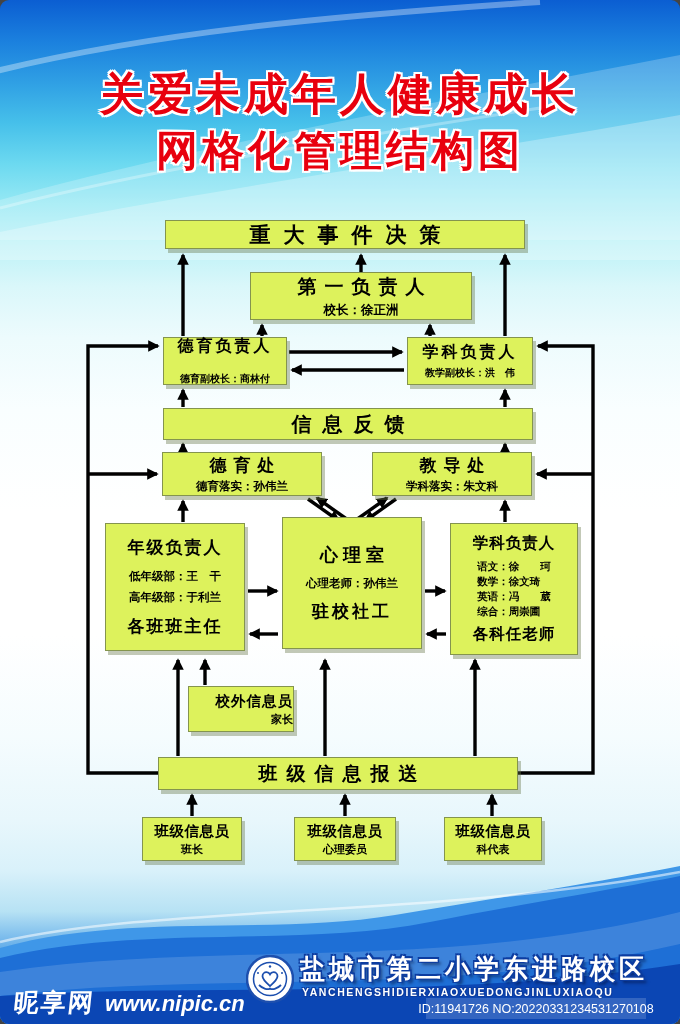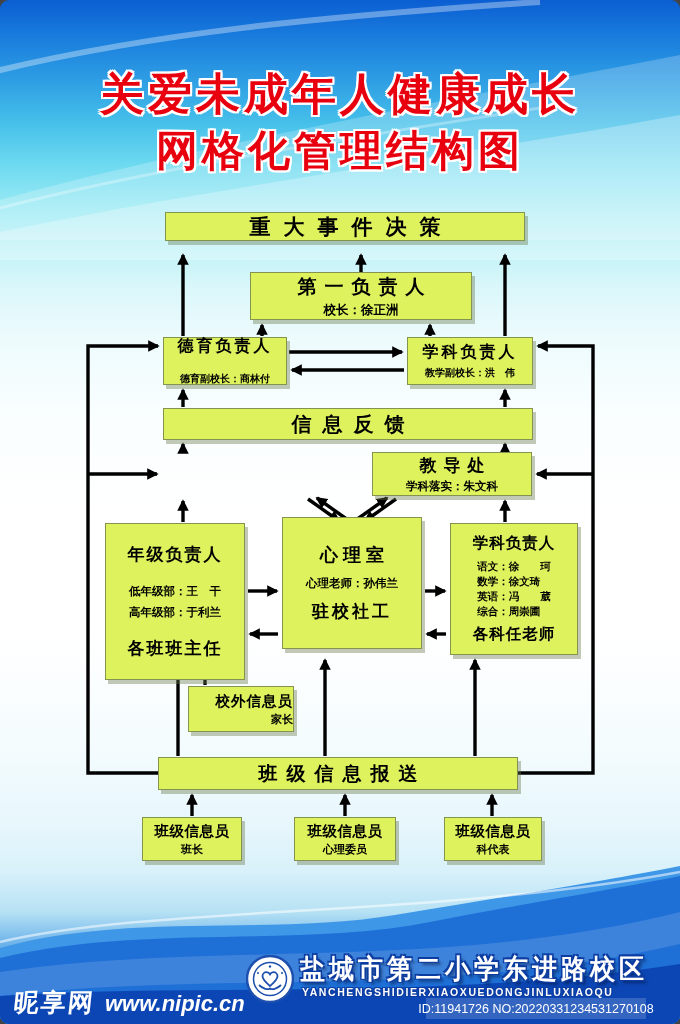--- a/index.html
+++ b/index.html
@@ -26,36 +26,36 @@
   
   .node{
     position:absolute;z-index:4;background:#ddf25c;border:1px solid #84944e;
     box-shadow:3px 4px 0 rgba(105,120,75,.40);
     display:flex;flex-direction:column;align-items:center;justify-content:center;
     color:#000;text-align:center;box-sizing:border-box;
   }
   .nt{font-weight:900;}
   .ns{font-weight:700;}
   .lines{display:inline-block;text-align:left;font-weight:700;}
-  #b-decision {left:165px;top:212px;width:360px;height:29px;align-items:center;}
+  #b-decision {left:165px;top:220px;width:360px;height:29px;align-items:center;}
   #b-decision .nt{font-size:21px;letter-spacing:13px;text-indent:13px;}
   #b-first    {left:250px;top:272px;width:222px;height:48px;}
   #b-first .nt{font-size:19px;letter-spacing:8px;text-indent:8px;}
   #b-first .ns{font-size:12.5px;margin-top:2px;}
   #b-moral    {left:163px;top:337px;width:124px;height:48px;gap:12px;}
   #b-subjtop  {left:407px;top:337px;width:126px;height:48px;}
   #b-moral .nt,#b-subjtop .nt{font-size:16px;letter-spacing:3px;}
   #b-moral .ns,#b-subjtop .ns{font-size:10px;margin-top:3px;}
   #b-feedback {left:163px;top:408px;width:370px;height:32px;}
   #b-feedback .nt{font-size:20px;letter-spacing:11px;text-indent:11px;}
   #b-moraloff {left:162px;top:452px;width:160px;height:44px;}
   #b-teachoff {left:372px;top:452px;width:160px;height:44px;}
   #b-moraloff .nt,#b-teachoff .nt{font-size:17px;letter-spacing:7px;text-indent:7px;}
   #b-moraloff .ns,#b-teachoff .ns{font-size:11.5px;margin-top:2px;}
-  #b-grade    {left:105px;top:523px;width:140px;height:157px;justify-content:space-evenly;padding:4px 2px;}
+  #b-grade    {left:105px;top:523px;width:140px;height:128px;justify-content:space-evenly;padding:4px 2px;}
   #b-grade .nt{font-size:17px;letter-spacing:2px;}
   #b-grade .lines{font-size:11.5px;line-height:1.8;}
   #b-grade .nf{font-size:17px;letter-spacing:2px;font-weight:900;}
   #b-psych    {left:282px;top:517px;width:140px;height:132px;justify-content:space-evenly;padding:16px 2px;}
   #b-psych .nt{font-size:18px;letter-spacing:5px;text-indent:5px;}
   #b-psych .ns{font-size:11.5px;}
   #b-psych .nf{font-size:17px;letter-spacing:3px;font-weight:900;}
   #b-subjmid  {left:450px;top:523px;width:128px;height:132px;justify-content:space-evenly;padding:4px 2px;}
   #b-subjmid .nt{font-size:15.5px;letter-spacing:1px;}
   #b-subjmid .lines{font-size:10.5px;line-height:1.45;}
@@ -173,20 +173,24 @@
 
   <div class="node" id="b-subjtop">
     <div class="nt">学科负责人</div>
     <div class="ns">教学副校长：洪　伟</div>
   </div>
 
   <div class="node" id="b-feedback">
     <div class="nt">信息反馈</div>
   </div>
 
+  <div class="node" id="b-moraloff">
+    <div class="nt">德育处</div>
+    <div class="ns">德育落实：孙伟兰</div>
+  </div>
 
   <div class="node" id="b-teachoff">
     <div class="nt">教导处</div>
     <div class="ns">学科落实：朱文科</div>
   </div>
 
   <div class="node" id="b-grade">
     <div class="nt">年级负责人</div>
     <div class="lines">
       <div>低年级部：王　干</div>

